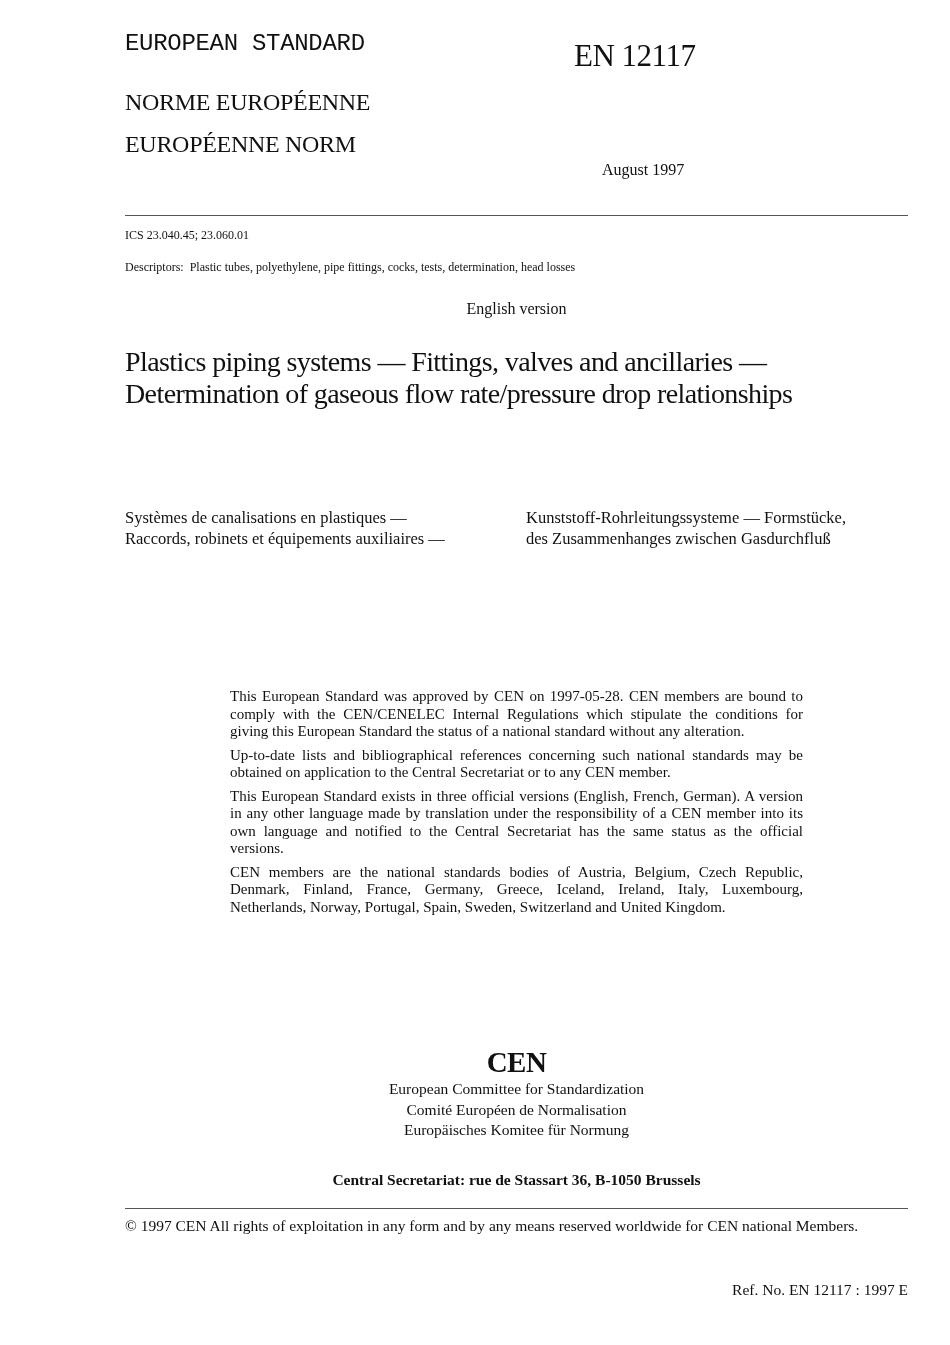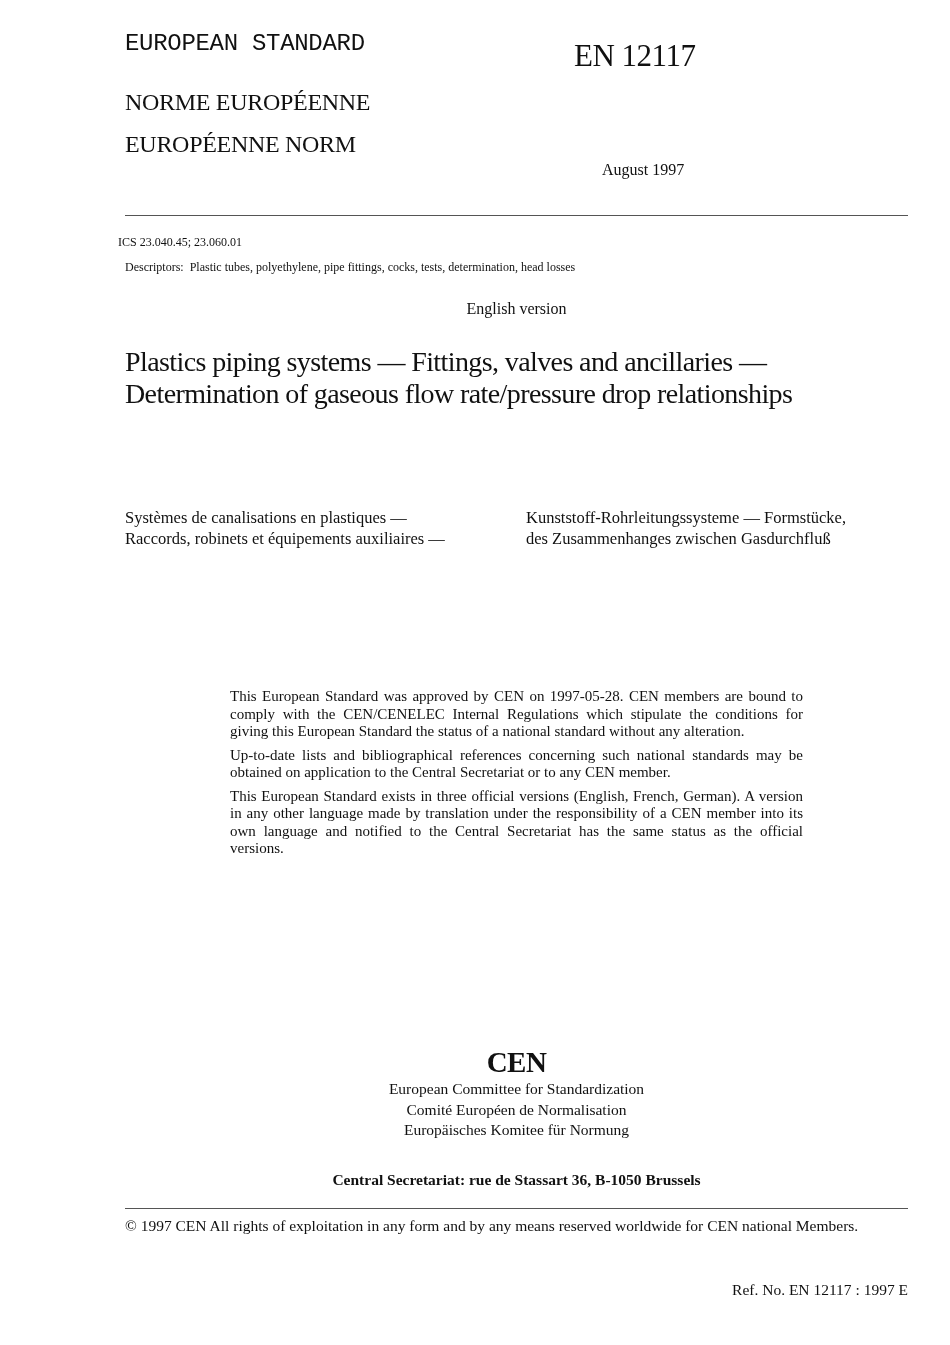--- a/index.html
+++ b/index.html
@@ -32,21 +32,21 @@
 
   <div class="abs head-line" style="left:125px; top:30px;font-family:Liberation Mono, monospace;">EUROPEAN STANDARD</div>
   <div class="abs head-line" style="left:125px; top:88px;">NORME EUROPÉENNE</div>
   <div class="abs head-line" style="left:125px; top:130px;">EUROPÉENNE NORM</div>
 
   <div class="abs" id="std-number" style="left:574px; top:38px;">EN 12117</div>
   <div class="abs" id="pub-date" style="left:602px; top:135px;margin-top:26px;">August 1997</div>
 
   <div class="rule" style="top:215px;"></div>
 
-  <div class="abs small" style="left:118px; top:228px;margin-top:7px;">ICS 23.040.45; 23.060.01</div>
+  <div class="abs small" style="left:125px; top:228px;">ICS 23.040.45; 23.060.01</div>
   <div class="abs small" style="left:125px; top:260px;">
     <span>Descriptors:</span>&nbsp;&nbsp;<span>Plastic tubes, polyethylene, pipe fittings, cocks, tests, determination, head losses</span>
   </div>
 
   <div class="abs" id="english-version">English version</div>
 
   <div class="abs" id="main-title">
     <div>Plastics piping systems — Fittings, valves and ancillaries —</div>
     <div>Determination of gaseous flow rate/pressure drop relationships</div>
   </div>
@@ -58,20 +58,21 @@
 
   <div class="abs alt-title" style="left:526px;">
     <div>Kunststoff-Rohrleitungssysteme — Formstücke,</div>
     <div>des Zusammenhanges zwischen Gasdurchfluß</div>
   </div>
 
   <div class="abs" id="approval">
     <p>This European Standard was approved by CEN on 1997-05-28. CEN members are bound to comply with the CEN/CENELEC Internal Regulations which stipulate the conditions for giving this European Standard the status of a national standard without any alteration.</p>
     <p>Up-to-date lists and bibliographical references concerning such national standards may be obtained on application to the Central Secretariat or to any CEN member.</p>
     <p>This European Standard exists in three official versions (English, French, German). A version in any other language made by translation under the responsibility of a CEN member into its own language and notified to the Central Secretariat has the same status as the official versions.</p>
+    <p>CEN members are the national standards bodies of Austria, Belgium, Czech Republic, Denmark, Finland, France, Germany, Greece, Iceland, Ireland, Italy, Luxembourg, Netherlands, Norway, Portugal, Spain, Sweden, Switzerland and United Kingdom.</p>
   </div>
 
   <div class="abs" id="cen-block">
     <div id="cen-logo">CEN</div>
     <div class="cen-name">European Committee for Standardization</div>
     <div class="cen-name">Comité Européen de Normalisation</div>
     <div class="cen-name">Europäisches Komitee für Normung</div>
   </div>
 
   <div class="abs" id="secretariat">Central Secretariat: rue de Stassart 36, B-1050 Brussels</div>

